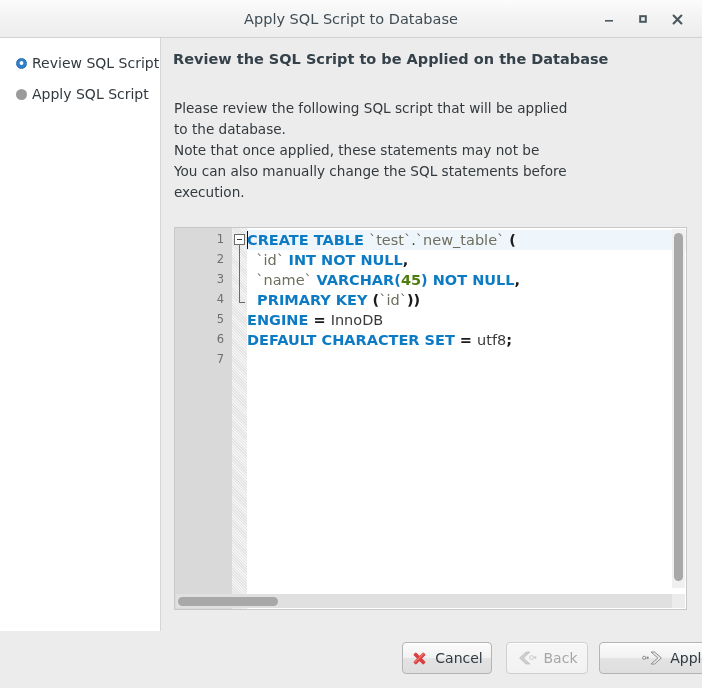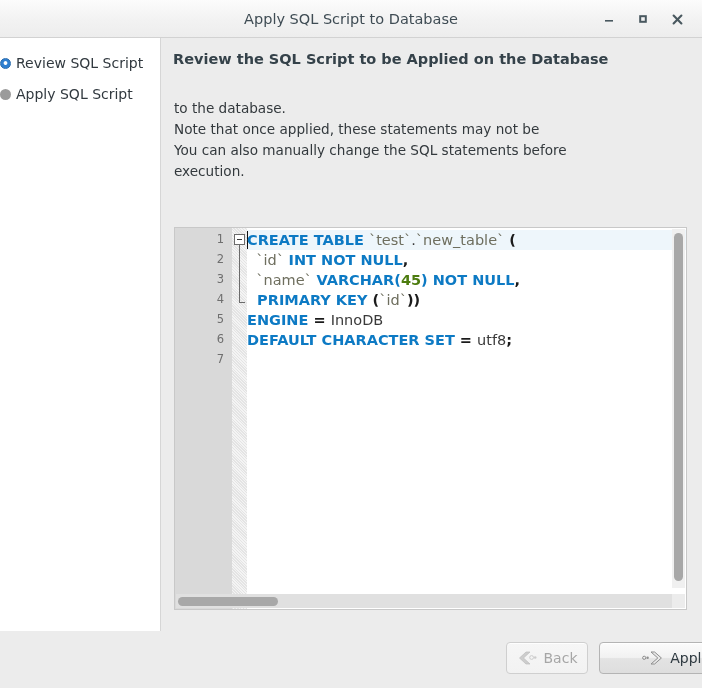--- a/index.html
+++ b/index.html
@@ -42,21 +42,21 @@
   
   .sidebar {
     position: absolute; left: 0; top: 38px;
     width: 161px; height: 593px;
     background: #ffffff;
     border-right: 1px solid #d6d6d6;
     box-sizing: border-box;
   }
   .side-item {
     display: flex; align-items: center;
-    height: 22px; padding-left: 0;
+    height: 22px; padding-left: 16px;
     font-size: 14px; color: #31393f; text-align: center;
   }
   .side-item.first { margin-top: 14px; }
   .side-item.second { margin-top: 9px; }
   .bullet {
     width: 11px; height: 11px; border-radius: 50%;
     margin-right: 5px; flex: 0 0 auto;
     position: relative;
   }
   .bullet.active {
@@ -240,20 +240,21 @@
   <div class="side-item second">
     <span class="bullet inactive"></span>
     <span class="side-label">Apply SQL Script</span>
   </div>
 </div>
 
 <div class="content">
   <div class="page-title">Review the SQL Script to be Applied on the Database</div>
 
   <div class="desc">
+    <div>Please review the following SQL script that will be applied</div>
     <div>to the database.</div>
     <div>Note that once applied, these statements may not be</div>
     <div>You can also manually change the SQL statements before</div>
     <div>execution.</div>
   </div>
 
   <div class="editor-wrap">
     <div class="gutter" id="gutter">
         <div class="gutter-num" style="top: 4px;">1</div>
         <div class="gutter-num" style="top: 24px;">2</div>
@@ -286,20 +287,32 @@
     </div>
     <div class="hscroll">
       <div class="hthumb"></div>
     </div>
     <div class="corner"></div>
   </div>
 </div>
 
 <div class="footer">
 
+  <div class="btn" id="btn-cancel">
+    <span>
+      <svg width="17" height="17" viewBox="0 0 17 17">
+        <g transform="rotate(45 8.5 8.5)">
+          <rect x="6.6" y="1.4" width="3.8" height="14.2" rx="1.1" fill="#d8413f"></rect>
+          <rect x="1.4" y="6.6" width="14.2" height="3.8" rx="1.1" fill="#d8413f"></rect>
+          <rect x="7.3" y="2.1" width="1.2" height="12.8" rx="0.6" fill="#ef7a78"></rect>
+        </g>
+      </svg>
+    </span>
+    <span>Cancel</span>
+  </div>
 
   <div class="btn disabled" id="btn-back">
     <span>
       <svg width="20" height="14" viewBox="0 0 20 14">
         <path d="M9 1 L2.5 7 L9 13 L13 13 L6.5 7 L13 1 Z" fill="#cdcdcd" stroke="#bdbdbd" stroke-width="0.7"></path>
         <circle cx="14.6" cy="6.5" r="1.9" fill="none" stroke="#cdcdcd" stroke-width="1"></circle>
         <circle cx="18.2" cy="6.5" r="1.3" fill="#cdcdcd"></circle>
       </svg>
     </span>
     <span>Back</span>

